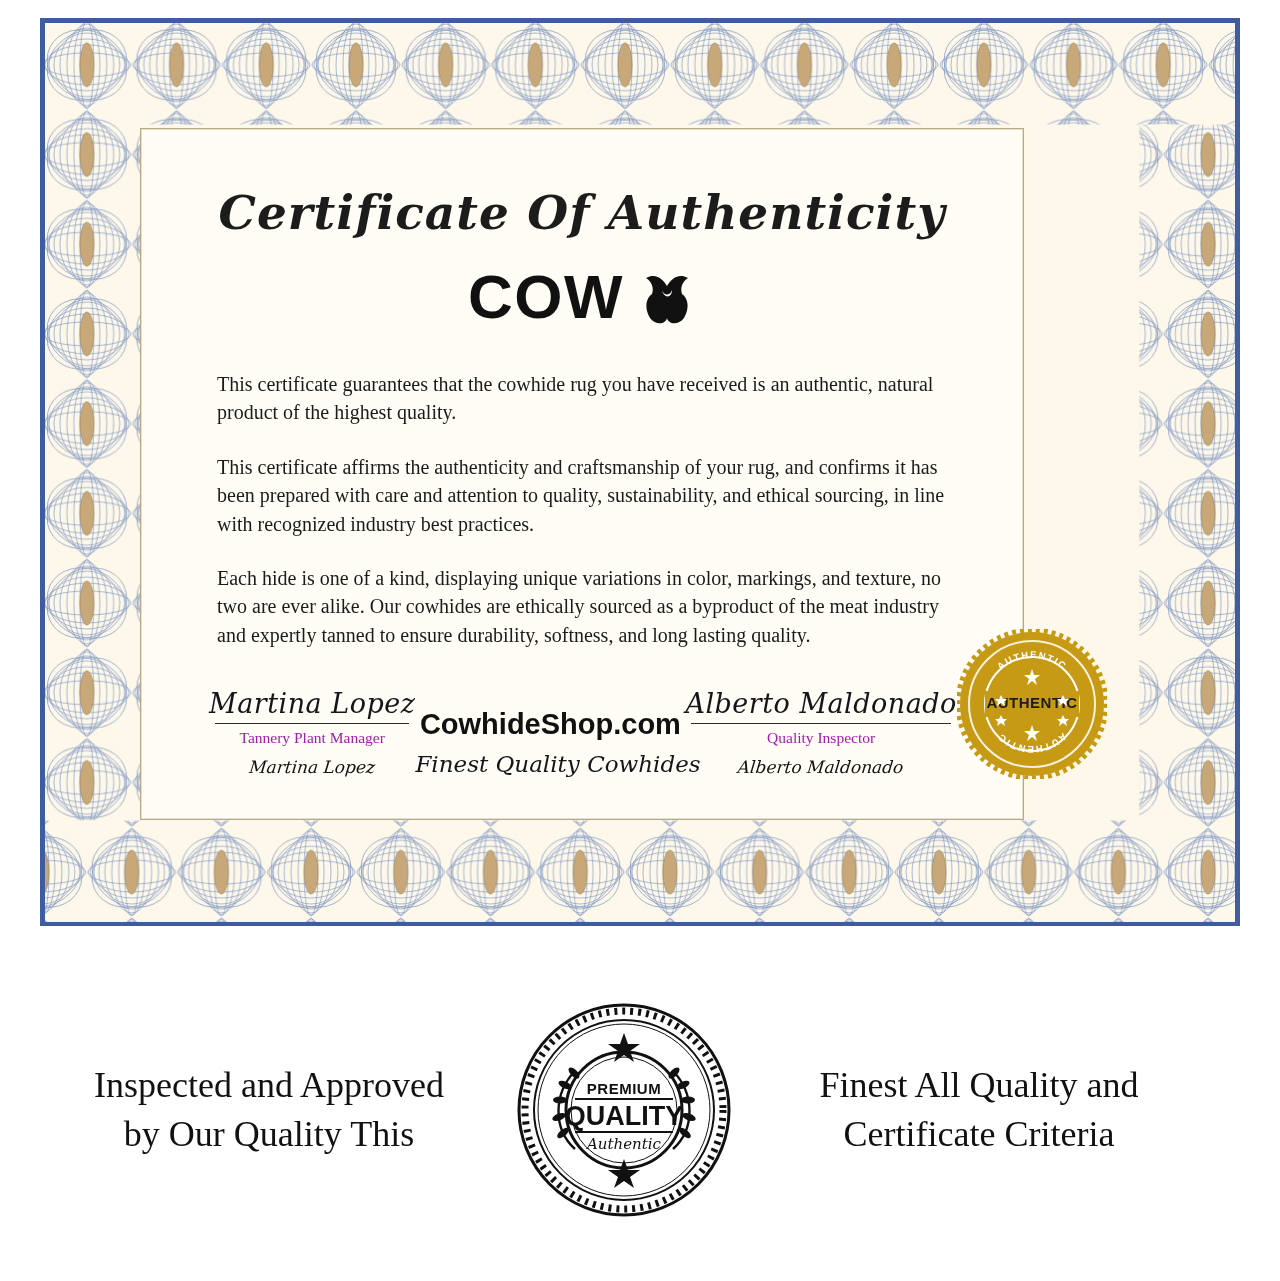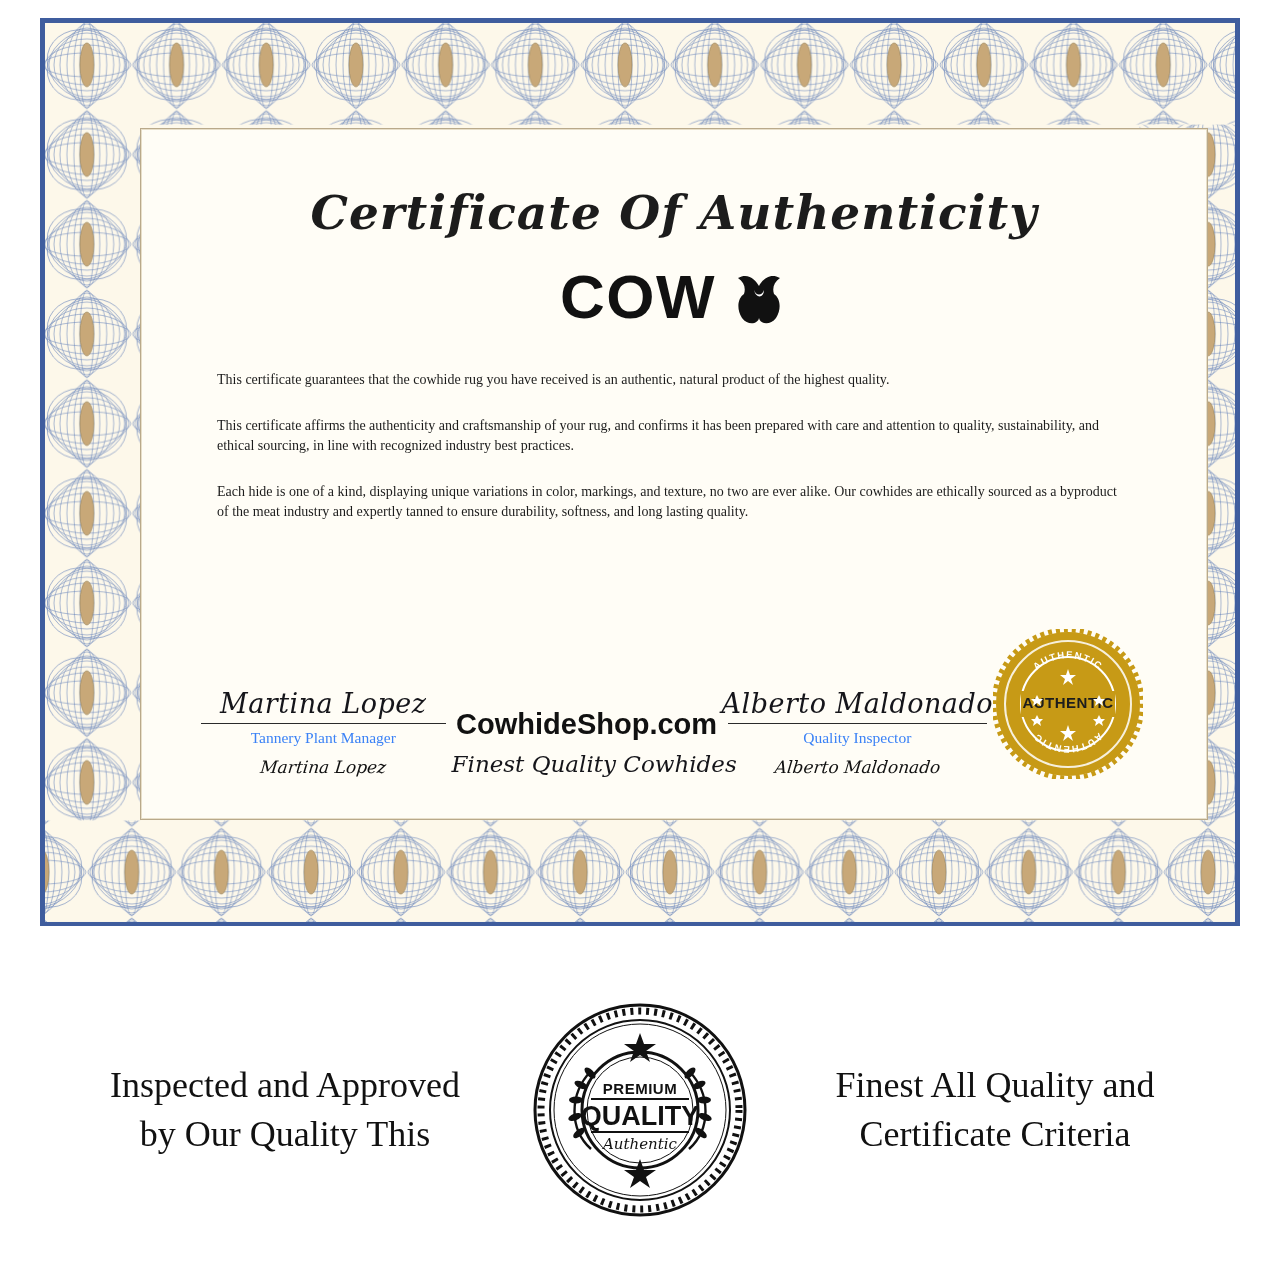--- a/index.html
+++ b/index.html
@@ -31,21 +31,21 @@
   .border-art {
     position: absolute;
     inset: 0;
     pointer-events: none;
   }
 
   .inner-panel {
     position: absolute;
     left: 98px;
     top: 108px;
-    width: 1068px;
+    width: 884px;
     height: 692px;
     background: #fffdf6;
     border: 1px solid #b9a98a;
     box-sizing: border-box;
     box-shadow: 0 0 0 1px #e8dfc9 inset;
   }
 
   .title {
     text-align: center;
     font-family: "DejaVu Serif", serif;
@@ -76,21 +76,21 @@
   .brand-mark {
     width: 58px;
     height: 62px;
     position: relative;
     top: 2px;
   }
 
   .body-copy {
     margin: 42px 76px 0 76px;
     font-family: "Liberation Serif", serif;
-    font-size: 14px;
+    font-size: 20px;
     line-height: 1.42;
     color: #1b1b1b;
     text-align: left;
   }
   .body-copy p { margin: 0 0 26px 0; }
   .body-copy p:last-child { margin-bottom: 0; }
 
   
   .sig-row {
     position: absolute;
@@ -98,40 +98,40 @@
     right: 0;
     bottom: 42px;
     display: flex;
     align-items: flex-end;
     padding: 0 54px;
     box-sizing: border-box;
   }
   .sig-col {
     text-align: center;
   }
-  .sig-col.left { width: 300px; }
+  .sig-col.left { width: 300px; margin-left: 14px; }
   .sig-col.mid  { width: 270px; }
   .sig-col.right{ width: 300px; }
 
   .sig-name {
     font-family: "DejaVu Serif", serif;
     font-style: italic;
     font-size: 27px;
     color: #15151a;
     letter-spacing: .5px;
     white-space: nowrap;
   }
   .sig-rule {
     border-bottom: 1px solid #2a2a2a;
     margin: 4px 6px 5px 6px;
   }
   .sig-role {
     font-family: "Liberation Serif", serif;
     font-size: 15.5px;
-    color: #3b82f6;
+    color: #a21caf;
   }
   .sig-hand {
     margin-top: 10px;
     font-family: "DejaVu Serif", serif;
     font-style: italic;
     font-size: 17px;
     color: #111;
     transform: skewX(-6deg);
     white-space: nowrap;
   }
@@ -159,21 +159,21 @@
 
   
   .bottom {
     position: absolute;
     left: 0;
     top: 960px;
     width: 1280px;
     height: 300px;
     display: flex;
     align-items: center;
-    justify-content: center;
+    justify-content: flex-start;
     padding: 0 34px;
     box-sizing: border-box;
   }
   .bottom-text {
     font-family: "Liberation Serif", serif;
     font-size: 36px;
     line-height: 1.35;
     color: #111;
     text-align: center;
     width: 470px;

